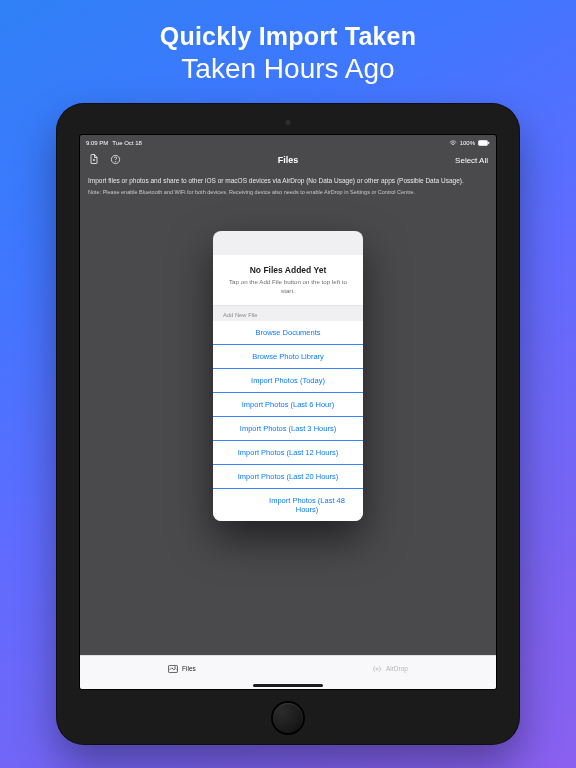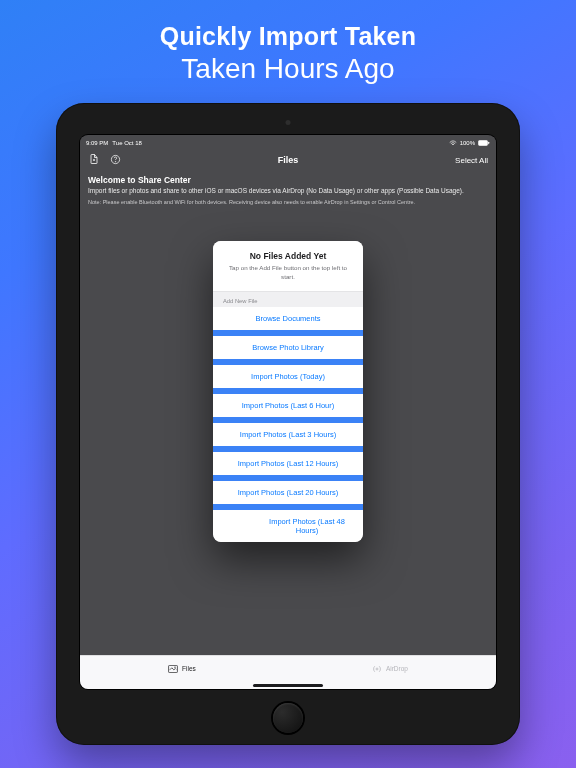--- a/index.html
+++ b/index.html
@@ -20,21 +20,21 @@
     background: #1b1b1b;
     border-radius: 28px;
     box-shadow: 0 20px 40px rgba(0,0,0,0.35), 0 0 0 1px rgba(0,0,0,0.4) inset;
     display: flex; flex-direction: column; align-items: center;
     position: relative;
   }
   .ipad-screen {
     margin-top: 32px;
     width: 416px; height: 554px;
     background: #4a4a4d;
-    border-radius: 8px;
+    border-radius: 2px;
     overflow: hidden;
     display: flex; flex-direction: column;
     box-shadow: 0 0 0 1px #000;
     position: relative;
   }
   .ipad-camera {
     position: absolute; top: 17px; left: 50%; transform: translateX(-50%);
     width: 5px; height: 5px; border-radius: 50%; background: #2e2e2e;
   }
   .home-btn {
@@ -81,29 +81,30 @@
     border-radius: 8px;
     box-shadow: 0 18px 40px rgba(0,0,0,0.55);
     overflow: hidden;
     display: flex; flex-direction: column;
   }
   .popover-head {
     background: #fff;
     padding: 10px 10px 10px 10px;
     text-align: center;
     border-bottom: 1px solid #e4e4e6;
+    margin-top: 24px;
   }
   .popover-head-title { font-size: 8.5px; font-weight: 700; color: #1c1c1e; }
   .popover-head-sub { font-size: 6.2px; color: #6e6e73; margin-top: 3px; line-height: 1.3; }
   .popover-section-hdr {
     font-size: 5.8px; color: #8a8a8e; padding: 6px 10px 3px 10px; background: #f0f0f2;
   }
   .popover-item {
     background: #fff;
-    border-bottom: 6px solid #3b82f6;
+    border-bottom: 1px solid #3b82f6;
     padding: 7px 10px;
     font-size: 7.5px;
     color: #0a7aff;
     text-align: center;
     cursor: pointer;
   }
   .popover-item:last-child { border-bottom: none; border-bottom-left-radius: 8px; border-bottom-right-radius: 8px; padding-left: 48px; }
 
   .tab-bar {
     height: 26px; background: #f8f8fa; border-top: 1px solid #e0e0e2;
@@ -169,21 +170,20 @@
                 <path d="M9.5 9a2.5 2.5 0 1 1 3.5 2.3c-.9.4-1 .9-1 1.7"></path>
                 <circle cx="12" cy="17" r="0.6" fill="#fff"></circle>
               </svg>
           </span>
         </div>
         <div class="nav-title">Files</div>
         <div class="nav-right">Select All</div>
       </div>
 
       <div class="intro">
-        <div class="intro-title">Welcome to Share Center</div>
         <div class="intro-desc">Import files or photos and share to other iOS or macOS devices via AirDrop (No Data Usage) or other apps (Possible Data Usage).</div>
         <div class="intro-note">Note: Please enable Bluetooth and WiFi for both devices. Receiving device also needs to enable AirDrop in Settings or Control Centre.</div>
       </div>
 
       <div class="content">
         <div class="popover">
           <div class="popover-head">
             <div class="popover-head-title">No Files Added Yet</div>
             <div class="popover-head-sub">Tap on the Add File button on the top left to start.</div>
           </div>

